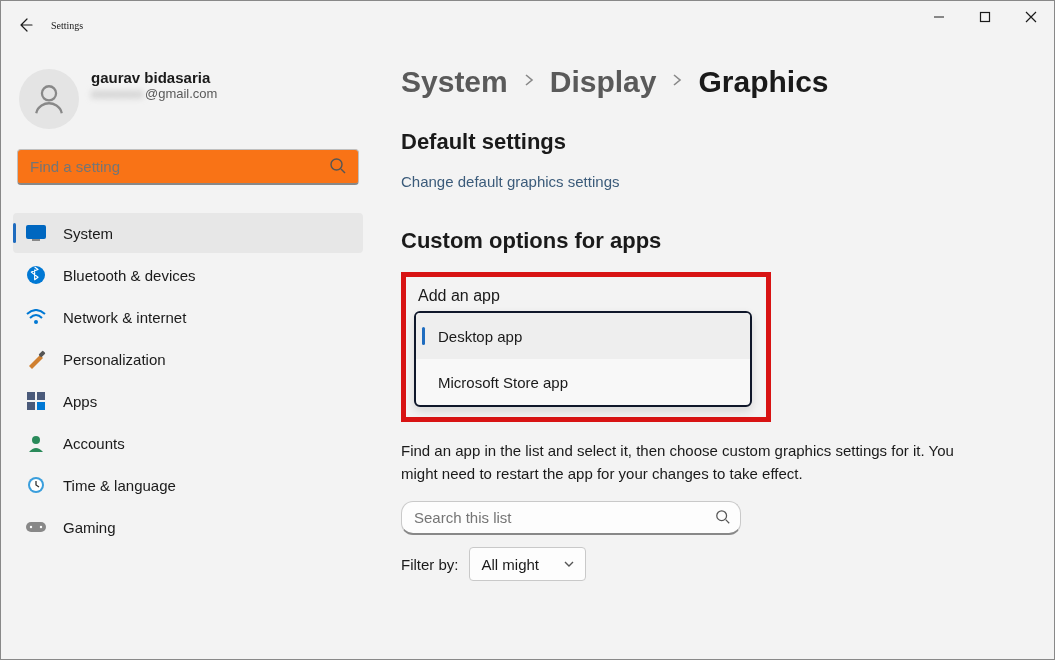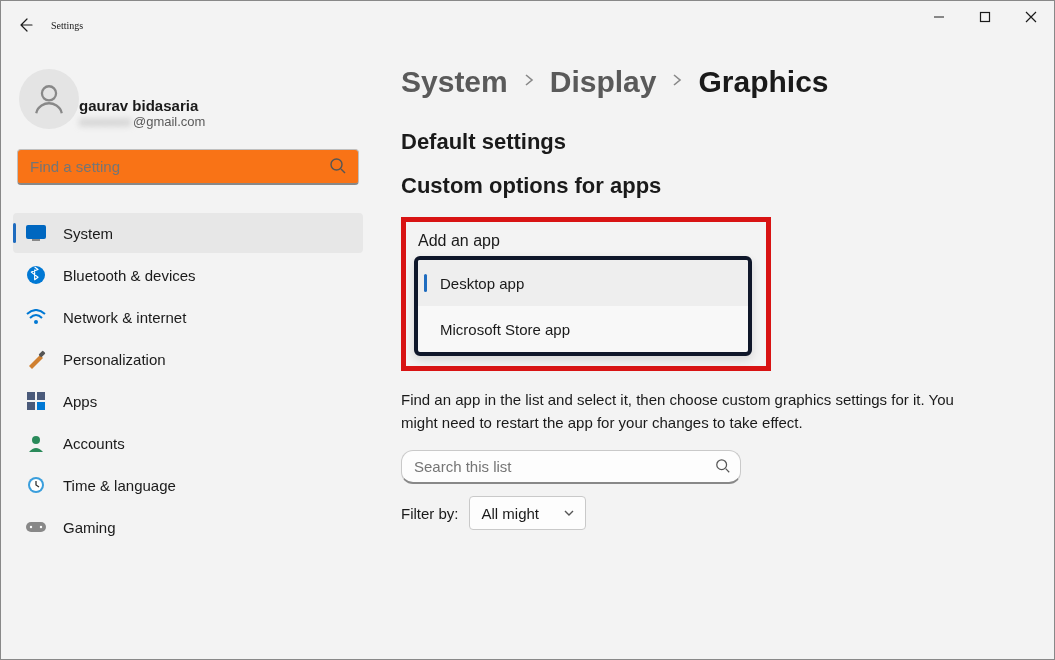--- a/index.html
+++ b/index.html
@@ -7,21 +7,21 @@
   
   
   .titlebar { display: flex; align-items: center; height: 48px; padding: 0 4px; }
   .titlebar .back { width: 40px; height: 40px; display:flex; align-items:center; justify-content:center; cursor:pointer; }
   .titlebar .title { font-size: 10px; margin-left: 6px; color: #1a1a1a; font-family: Liberation Serif, serif; }
   .window-controls { position: absolute; top: 0; right: 0; display: flex; }
   .wc-btn { width: 46px; height: 32px; display:flex; align-items:center; justify-content:center; cursor:pointer; }
   
   
   .left { position: absolute; left: 0; top: 48px; width: 370px; padding: 12px 8px 0 12px; }
-  .profile { display:flex; align-items:flex-end; gap: 0; padding: 8px 6px 20px 6px; }
+  .profile { display:flex; align-items:flex-start; gap: 12px; padding: 8px 6px 20px 6px; }
   .avatar { width: 60px; height: 60px; border-radius: 50%; background: #e4e4e4; display:flex; align-items:center; justify-content:center; }
   .profile-text .name { font-size: 15px; font-weight: 600; color:#1a1a1a; }
   .profile-text .email { font-size: 13px; color: #5a5a5a; }
   .blur { filter: blur(3px); color:#999; margin-right:2px; }
   
   .search { position: relative; margin: 0 4px 28px 4px; }
   .search input { width: 100%; height: 36px; border: 1px solid #bfbfbf; border-bottom: 2px solid #888; border-radius: 4px; background: #f97316; padding: 0 40px 0 12px; font-size: 15px; outline:none; }
   .search .sicon { position:absolute; right: 12px; top: 8px; }
   
   .nav { display:flex; flex-direction:column; gap: 2px; }
@@ -35,21 +35,21 @@
   .breadcrumb { display:flex; align-items:center; gap: 14px; margin-bottom: 30px; }
   .breadcrumb .crumb { font-size: 30px; font-weight: 600; color:#5a5a5a; cursor:pointer; }
   .breadcrumb .crumb.current { color:#1a1a1a; }
   .breadcrumb .sep { color:#888; }
   
   .section-title { font-size: 22px; font-weight: 600; color:#1a1a1a; margin-bottom: 18px; }
   .link { font-size: 15px; color:#3b5b7a; cursor:pointer; margin-bottom: 38px; display:block; }
   
   .redbox { border: 5px solid #d81313; padding: 6px 14px 10px 8px; width: 370px; margin-top: 6px; margin-bottom: 18px; }
   .add-label { font-size: 16px; color:#1a1a1a; margin: 4px 0 6px 4px; }
-  .dropdown { background:#f8f8f8; border:4px solid #0f172a; border-radius:6px; box-shadow: 0 4px 10px rgba(0,0,0,.12); overflow:hidden; }
+  .dropdown { background:#f8f8f8; border:2px solid #0f172a; border-radius:6px; box-shadow: 0 4px 10px rgba(0,0,0,.12); overflow:hidden; }
   .dd-item { height: 46px; display:flex; align-items:center; padding: 0 22px; font-size: 15px; color:#1a1a1a; cursor:pointer; position:relative; }
   .dd-item.selected { background:#eeeeee; }
   .dd-item.selected::before { content:""; position:absolute; left:6px; top:14px; bottom:14px; width:3px; background:#1f6cbf; border-radius:2px; }
   
   .help-text { font-size: 15px; color:#1a1a1a; line-height: 1.5; max-width: 580px; margin-bottom: 16px; }
   
   .listsearch { position:relative; width: 340px; margin-bottom: 12px; }
   .listsearch input { width:100%; height:34px; border:1px solid #c9c9c9; border-bottom:2px solid #888; border-radius:12px; background:#fdfdfd; padding:0 36px 0 12px; font-size:15px; outline:none; }
   .listsearch .sicon { position:absolute; right:10px; top:8px; }
   
@@ -197,20 +197,21 @@
           <path d="M4 2 L10 7 L4 12" stroke="#888" stroke-width="1.6" fill="none"></path>
         </svg></span>
     <span class="crumb">Display</span>
     <span class="sep"><svg width="14" height="14" viewBox="0 0 14 14">
           <path d="M4 2 L10 7 L4 12" stroke="#888" stroke-width="1.6" fill="none"></path>
         </svg></span>
     <span class="crumb current">Graphics</span>
   </div>
 
   <div class="section-title">Default settings</div>
+  <span class="link">Change default graphics settings</span>
 
   <div class="section-title">Custom options for apps</div>
 
   <div class="redbox">
     <div class="add-label">Add an app</div>
     <div class="dropdown">
       <div class="dd-item selected">
         <span>Desktop app</span>
       </div>
       <div class="dd-item">

